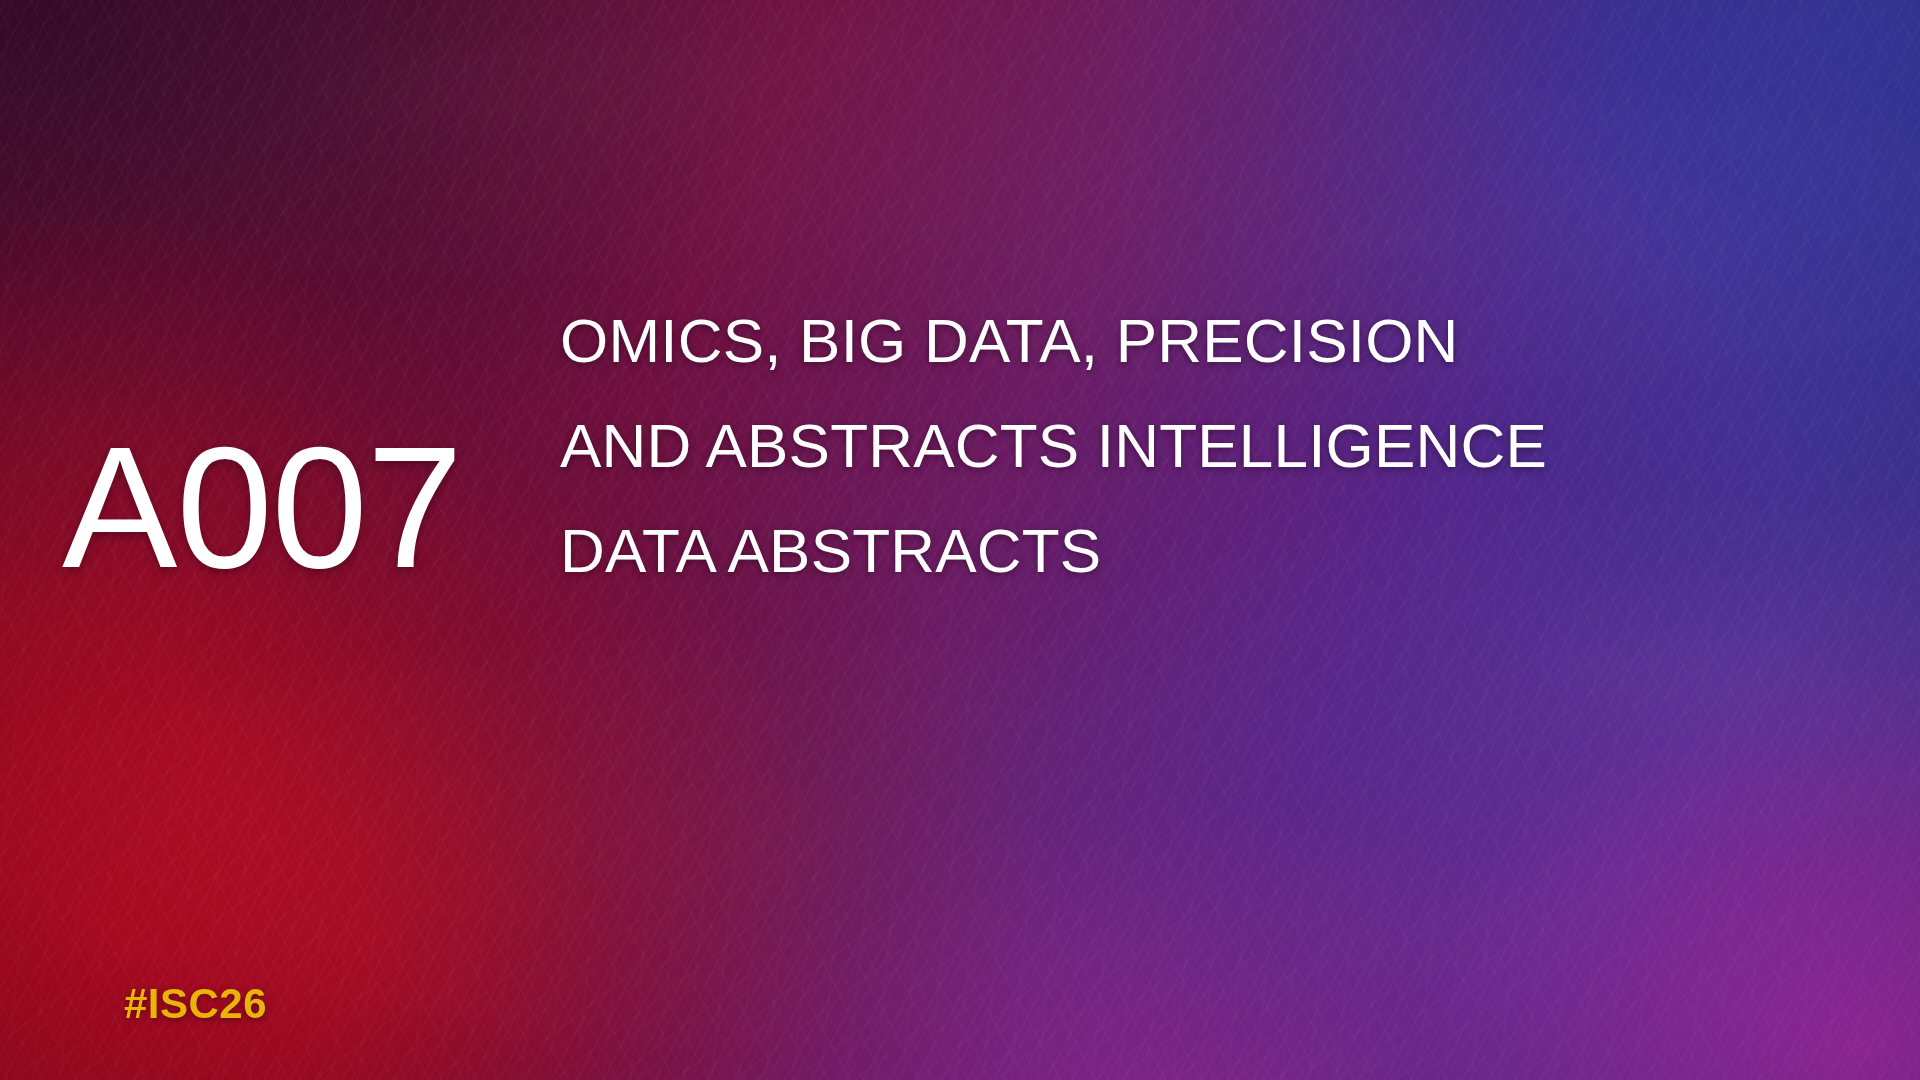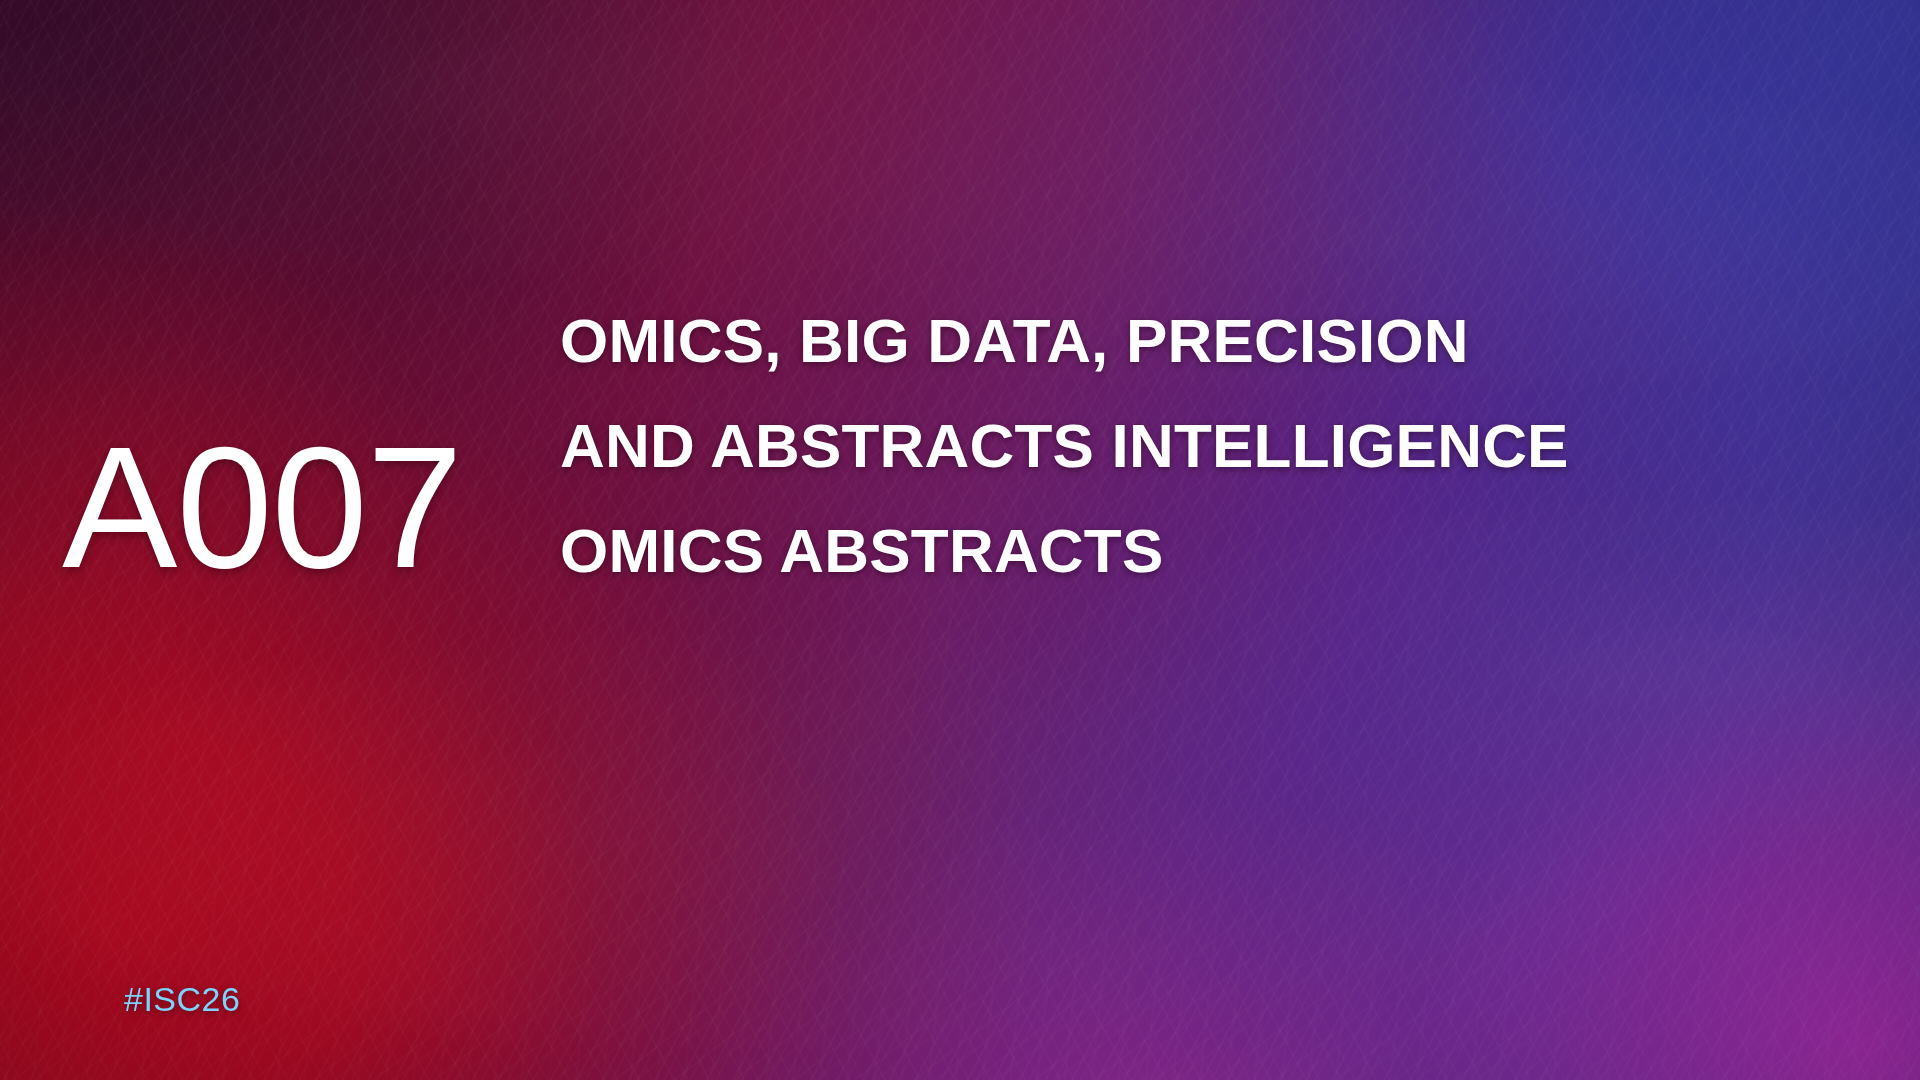--- a/index.html
+++ b/index.html
@@ -190,36 +190,36 @@
 
   .title-block {
     position: absolute;
     left: 560px;
     top: 288px;
     width: 1160px;
   }
 
   .title-line {
     font-size: 62px;
-    font-weight: 700;
+    font-weight: 400;
     line-height: 105px;
     letter-spacing: 0.2px;
     color: #ffffff;
     text-shadow: 0 2px 7px rgba(30,0,20,0.5);
     white-space: nowrap;
   }
 
   .hashtag {
     position: absolute;
     left: 124px;
     top: 980px;
-    font-size: 34px;
-    font-weight: 400;
+    font-size: 42px;
+    font-weight: 700;
     letter-spacing: 0.5px;
-    color: #7dd3fc;
+    color: #eab308;
     text-shadow: 0 2px 6px rgba(40,0,10,0.5);
     white-space: nowrap;
   }
 </style>
 </head>
 <body>
 
 <div class="slide">
 
   <div class="bg-layer bg-base"></div>
@@ -234,19 +234,19 @@
   <div class="bg-layer bg-swirls"></div>
   <div class="bg-layer bg-vignette"></div>
 
   <div class="content">
 
     <div class="code-label">A007</div>
 
     <div class="title-block">
       <div class="title-line">OMICS, BIG DATA, PRECISION</div>
       <div class="title-line">AND ABSTRACTS INTELLIGENCE</div>
-      <div class="title-line">OMICS ABSTRACTS</div>
+      <div class="title-line">DATA ABSTRACTS</div>
     </div>
 
     <div class="hashtag">#ISC26</div>
 
   </div>
 </div>
 
 </body></html>

